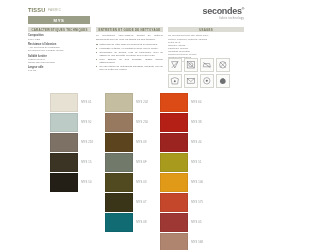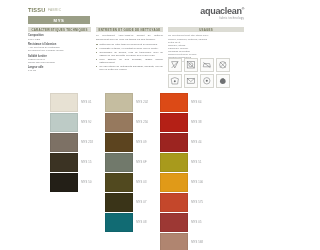--- a/index.html
+++ b/index.html
@@ -194,21 +194,21 @@
 </style>
 </head>
 <body>
 
 <div class="page">
 
   <div class="header">
     <div class="brand-title">TISSU</div>
     <div class="brand-sub">FABRIC</div>
     <div class="logo">
-      <div class="logo-word"><span>aquaclean</span><span class="logo-reg">®</span></div>
+      <div class="logo-word"><span>secondes</span><span class="logo-reg">®</span></div>
       <div class="logo-tag">fabric technology</div>
     </div>
   </div>
 
   <div class="tab-row">
     <div class="tab">MYS</div>
   </div>
 
   <div class="cols">
 

